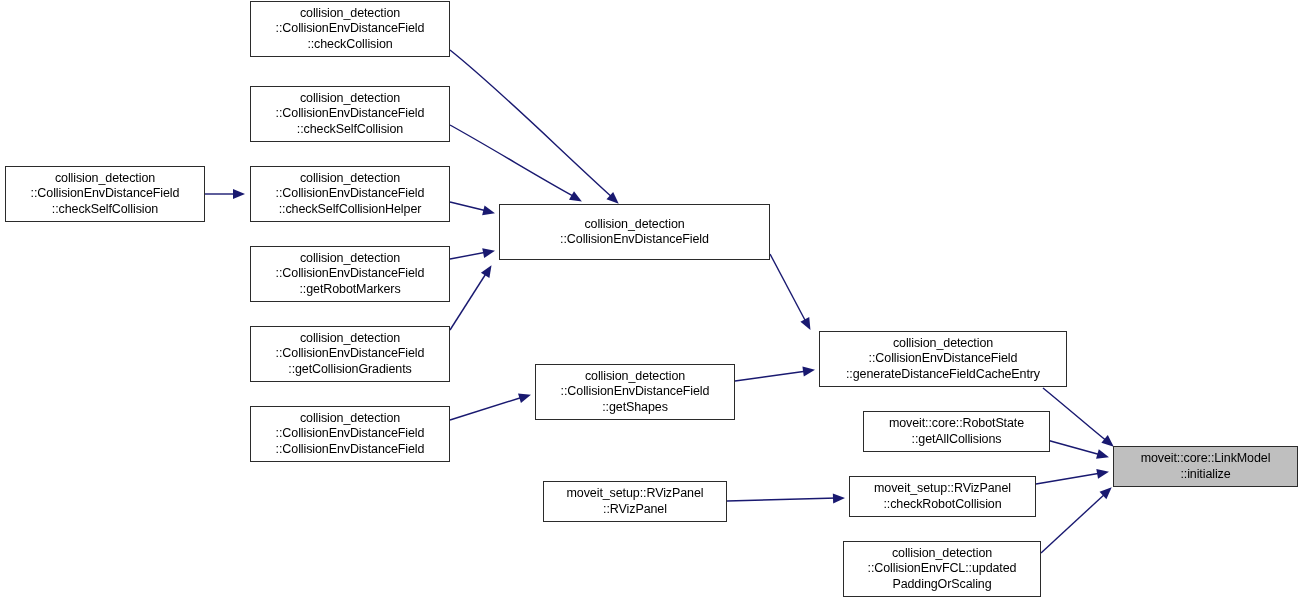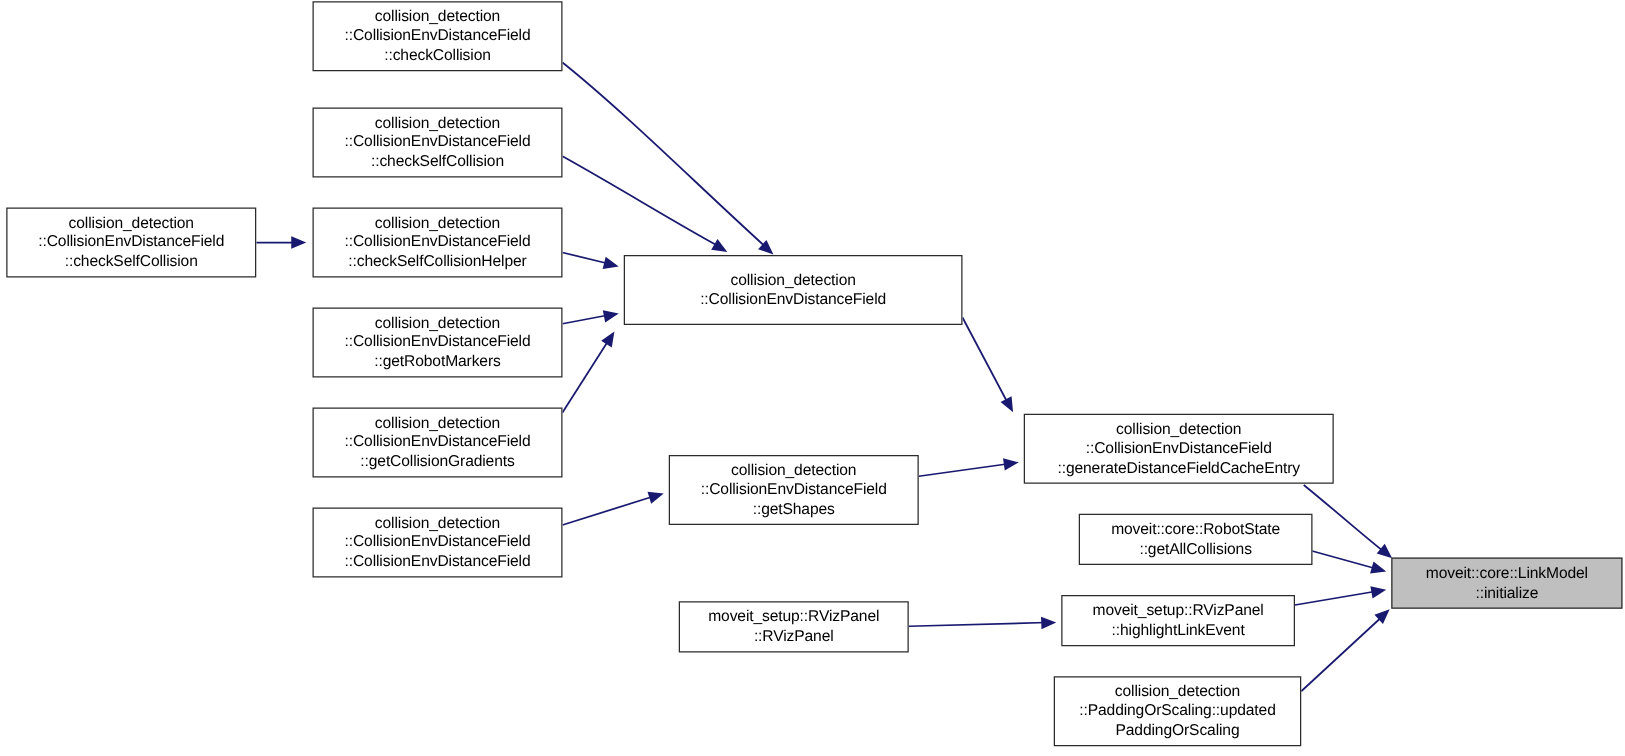--- a/index.html
+++ b/index.html
@@ -162,25 +162,25 @@
         <span class="ln">collision_detection</span>
         <span class="ln">::CollisionEnvDistanceField</span>
         <span class="ln">::generateDistanceFieldCacheEntry</span>
       </div>
       <div class="node" style="left: 863px; top: 411px; width: 187px; height: 41px;">
         <span class="ln">moveit::core::RobotState</span>
         <span class="ln">::getAllCollisions</span>
       </div>
       <div class="node" style="left: 849px; top: 476px; width: 187px; height: 41px;">
         <span class="ln">moveit_setup::RVizPanel</span>
-        <span class="ln">::highlightLinkEvent</span>
+        <span class="ln">::checkRobotCollision</span>
       </div>
       <div class="node" style="left: 843px; top: 541px; width: 198px; height: 56px;">
         <span class="ln">collision_detection</span>
-        <span class="ln">::PaddingOrScaling::updated</span>
+        <span class="ln">::CollisionEnvFCL::updated</span>
         <span class="ln">PaddingOrScaling</span>
       </div>
       <div class="node highlight" style="left: 1113px; top: 446px; width: 185px; height: 41px; background: rgb(191, 191, 191);">
         <span class="ln">moveit::core::LinkModel</span>
         <span class="ln">::initialize</span>
       </div>
     </div>
 </div>
 
 </body></html>

